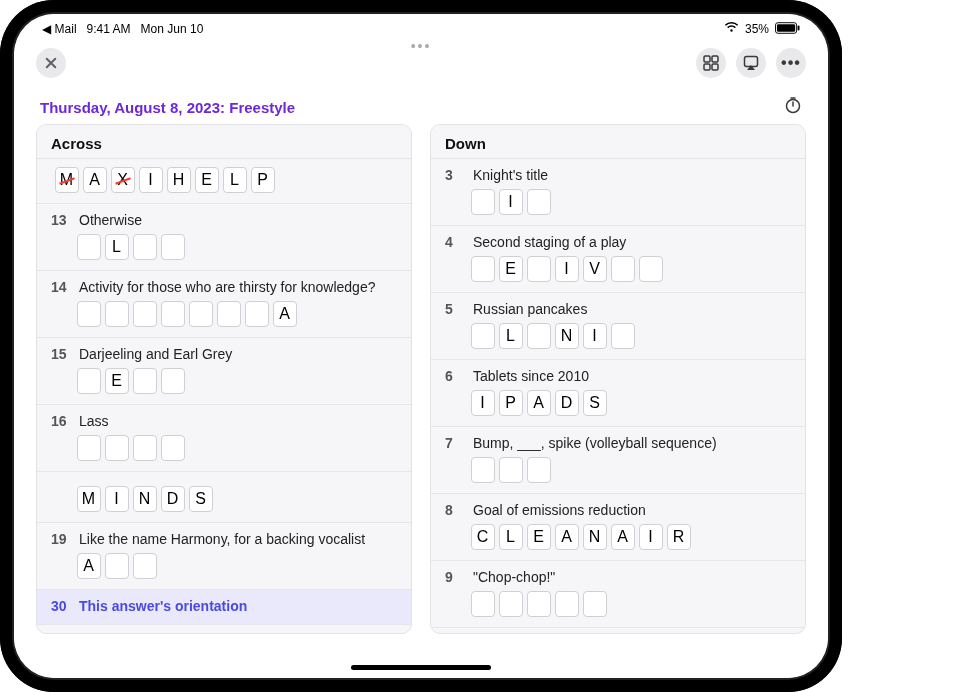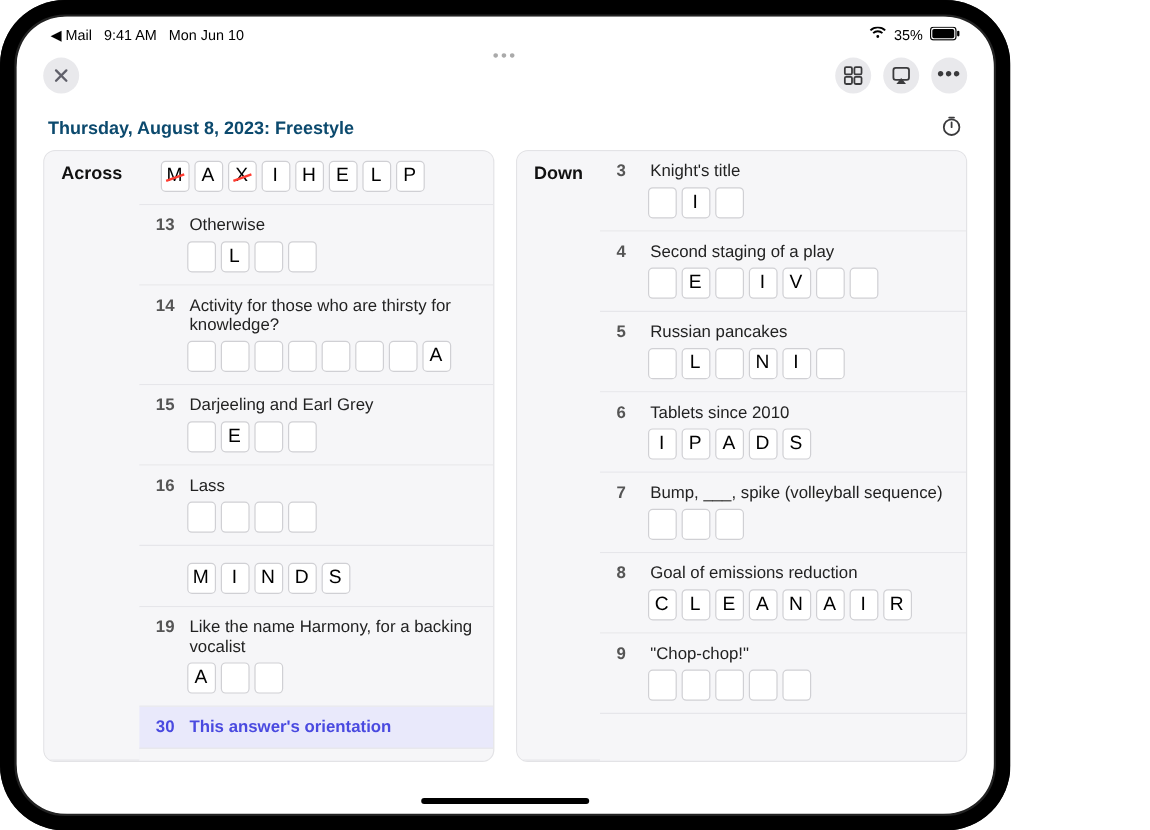--- a/index.html
+++ b/index.html
@@ -42,28 +42,28 @@
   .tb-btn {
     width:30px; height:30px; border-radius:15px; background:#e9e9ec;
     display:flex; align-items:center; justify-content:center; cursor:pointer;
   }
   .tb-btn.more { font-size:16px; font-weight:700; letter-spacing:1px; color:#3a3a3c;}
   .tb-btn svg { width:16px; height:16px; }
   .puzzle-header {
     display:flex; align-items:center; justify-content:space-between;
     padding:12px 26px 6px 26px;
   }
-  .puzzle-header .date { font-size:15px; font-weight:700; color:#0c4a6e; }
+  .puzzle-header .date { font-size:15px; font-weight:700; color:#6d28d9; }
   .timer-icon { width:18px; height:18px; }
   .columns {
     display:flex; gap:18px; padding:0 22px 10px 22px; height:520px;
   }
   .panel {
     flex:1; background:#f6f6f8; border:1px solid #e3e3e6; border-radius:10px;
-    overflow:hidden; display:flex; flex-direction:row;
+    overflow:hidden; display:flex; flex-direction:column;
   }
   .panel-header {
     font-size:15px; font-weight:700; color:#111; padding:10px 14px 6px 14px;
     border-bottom:1px solid #e3e3e6; background:#f6f6f8;
   }
   .scroll { overflow-y:auto; flex:1; }
   .clue {
     border-bottom:1px solid #e6e6ea; padding:8px 14px 10px 14px; background:#f6f6f8;
   }
   .clue.active { background:#e9e9fb; }

